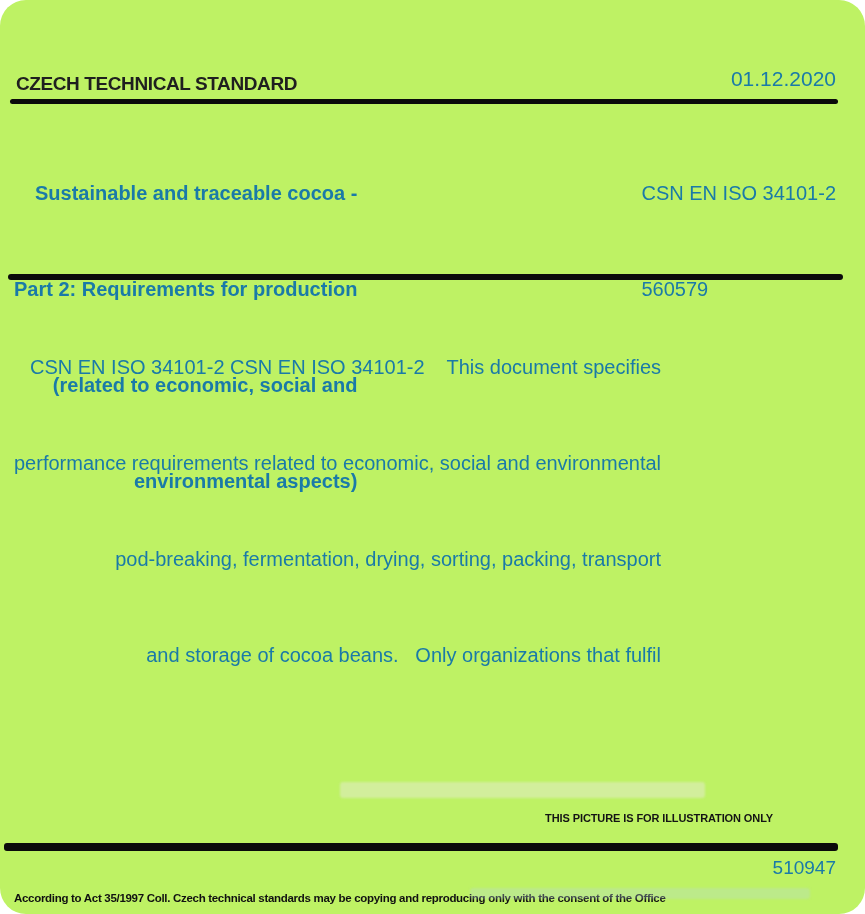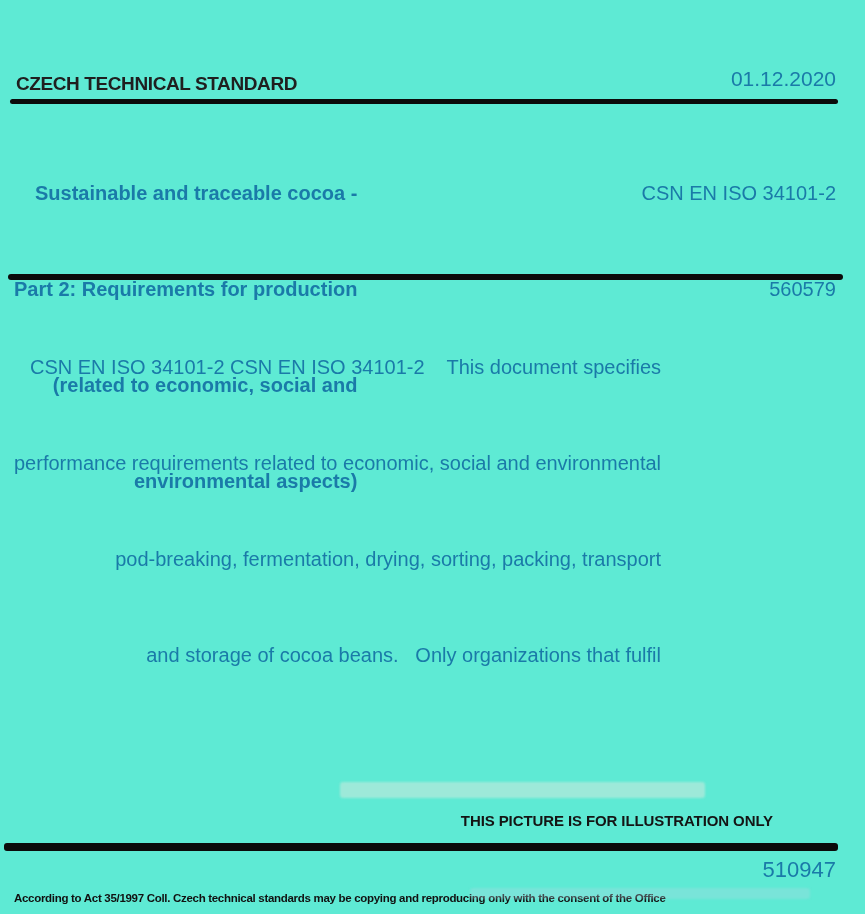--- a/index.html
+++ b/index.html
@@ -1,22 +1,23 @@
 <!DOCTYPE html>
 <html><head>
 <meta charset="utf-8">
 <style>
   html, body { margin: 0; padding: 0; background: #ffffff; }
   .page {
     position: relative;
     width: 865px;
     height: 914px;
-    background: #5eead4;
+    background: #bef264;
     font-family: "Liberation Sans", sans-serif;
     overflow: hidden;
+    border-radius: 26px;
   }
   .blue { color: #1a7aa8; text-align: right; }
 
   
   .header-title {
     position: absolute;
     left: 16px; top: 73px;
     font-size: 19px;
     font-weight: bold;
     color: #1f1f1f;
@@ -43,38 +44,38 @@
     font-size: 20px;
     line-height: 32px;
     white-space: pre;
     font-weight: bold;
   }
   .ref-block {
     position: absolute;
     right: 29px; top: 113px;
     font-size: 20px;
     line-height: 32px;
-    text-align: right;
+    text-align: left;
     white-space: pre;
   }
 
   
   .body-block {
     position: absolute;
     left: 14px; top: 287px;
     font-size: 20px;
     line-height: 32px;
     white-space: pre;
   }
 
   
   .illustration-note {
     position: absolute;
     right: 92px; top: 812px;
-    font-size: 15px;
+    font-size: 11px;
     font-weight: bold;
     color: #141414;
     letter-spacing: -0.1px;
     white-space: pre;
   }
 
   
   .faint-strip { position: absolute; border-radius: 3px; }
   .faint-1 { left: 340px; top: 782px; width: 365px; height: 16px;
              background: rgba(235, 232, 224, 0.45); filter: blur(1px); }
@@ -88,21 +89,21 @@
     font-size: 11.5px;
     font-weight: bold;
     color: #111111;
     letter-spacing: -0.3px;
     line-height: 15px;
     white-space: pre;
   }
   .footer-number {
     position: absolute;
     right: 29px; top: 857px;
-    font-size: 22px;
+    font-size: 19px;
     white-space: pre;
   }
 </style>
 </head>
 <body>
 
 <div class="page">
 
   <div class="header-title">CZECH TECHNICAL STANDARD</div>
   <div class="header-date blue">01.12.2020</div>

